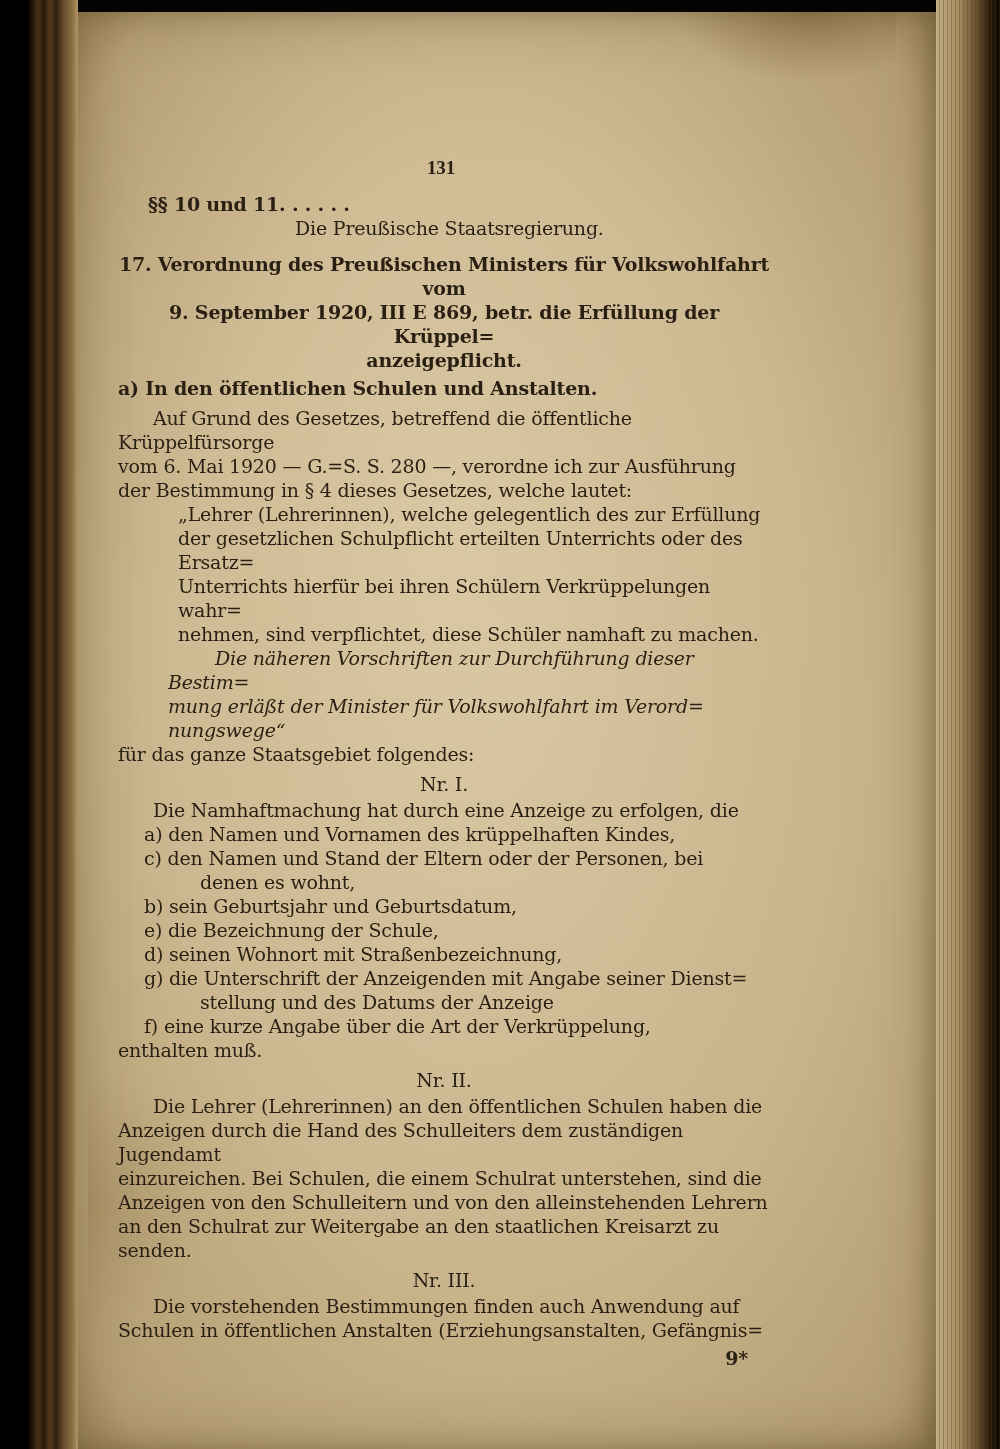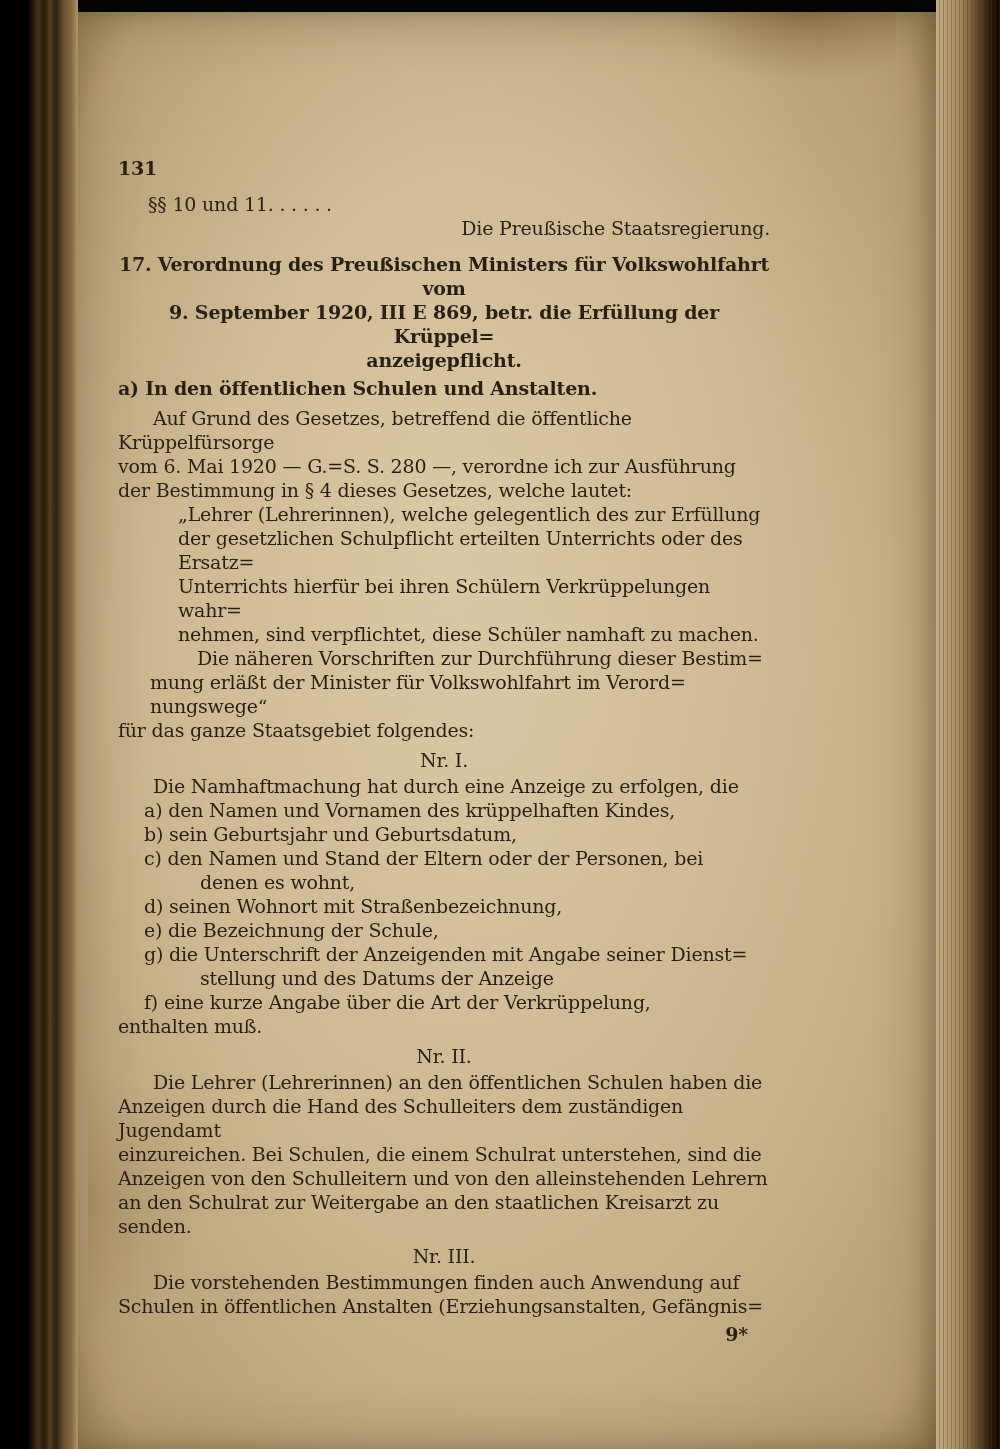--- a/index.html
+++ b/index.html
@@ -37,30 +37,30 @@
     background:
       repeating-linear-gradient(90deg, rgba(0,0,0,0) 0px, rgba(0,0,0,0) 3px, rgba(80,58,30,.35) 3px, rgba(80,58,30,.35) 4px),
       linear-gradient(90deg, #c2ad85 0%, #a78d62 35%, #6b5330 62%, #2a1b0a 85%, #090502 100%);
   }
   
   .text-block {
     position:absolute; left:40px; top:144px; width:652px;
     color:#291f12; font-size:19px; line-height:24px; letter-spacing:-0.2px;
   }
   .ml { white-space:pre-line; }
-  .pagenum { text-align:left; padding-right:6px; font-weight:bold; }
+  .pagenum { text-align:center; padding-right:6px; font-weight:bold;font-family:Liberation Serif, serif; }
   .p-cont { margin-top:24px; }
-  .ref { margin-left:30px; margin-top:12px; }
+  .ref { margin-left:30px; margin-top:12px;font-weight:bold; }
   .dateline { margin-left:30px; }
-  .sig { margin-left:177px;text-align:right; }
+  .sig { margin-left:177px; }
   .heading { font-weight:bold; text-align:center; margin:12px 0 4px 0; }
   .subheading { font-weight:bold; margin:0 0 6px 0; }
   .indent { text-indent:35px; }
   .quote1 { margin-left:60px; }
-  .quote2 { margin-left:32px; text-indent:47px; }
+  .quote2 { margin-left:50px; text-indent:47px;font-style:italic; }
   .nrh { text-align:center; margin-top:6px; margin-bottom:2px; }
   .item { margin-left:26px; padding-left:56px; text-indent:-56px; }
   .sigmark { text-align:right; padding-right:22px; margin-top:4px; font-weight:bold; }
 </style>
 </head>
 <body>
 
 <div class="scan">
   <div class="gutter"></div>
 
@@ -88,25 +88,25 @@
 Unterrichts hierfür bei ihren Schülern Verkrüppelungen wahr=
 nehmen, sind verpflichtet, diese Schüler namhaft zu machen.</div>
       <div class="quote2 ml">Die näheren Vorschriften zur Durchführung dieser Bestim=
 mung erläßt der Minister für Volkswohlfahrt im Verord=
 nungswege“</div>
       <div>für das ganze Staatsgebiet folgendes:</div>
 
       <div class="nrh">Nr. I.</div>
       <div class="indent">Die Namhaftmachung hat durch eine Anzeige zu erfolgen, die</div>
       <div class="item ml">a) den Namen und Vornamen des krüppelhaften Kindes,</div>
-      <div class="item ml">b) sein Geburtsjahr und Geburtsdatum,</div>
       <div class="item ml">c) den Namen und Stand der Eltern oder der Personen, bei
 denen es wohnt,</div>
+      <div class="item ml">b) sein Geburtsjahr und Geburtsdatum,</div>
+      <div class="item ml">e) die Bezeichnung der Schule,</div>
       <div class="item ml">d) seinen Wohnort mit Straßenbezeichnung,</div>
-      <div class="item ml">e) die Bezeichnung der Schule,</div>
       <div class="item ml">g) die Unterschrift der Anzeigenden mit Angabe seiner Dienst=
 stellung und des Datums der Anzeige</div>
       <div class="item ml">f) eine kurze Angabe über die Art der Verkrüppelung,</div>
       <div>enthalten muß.</div>
 
       <div class="nrh">Nr. II.</div>
       <div class="ml indent">Die Lehrer (Lehrerinnen) an den öffentlichen Schulen haben die
 Anzeigen durch die Hand des Schulleiters dem zuständigen Jugendamt
 einzureichen. Bei Schulen, die einem Schulrat unterstehen, sind die
 Anzeigen von den Schulleitern und von den alleinstehenden Lehrern

